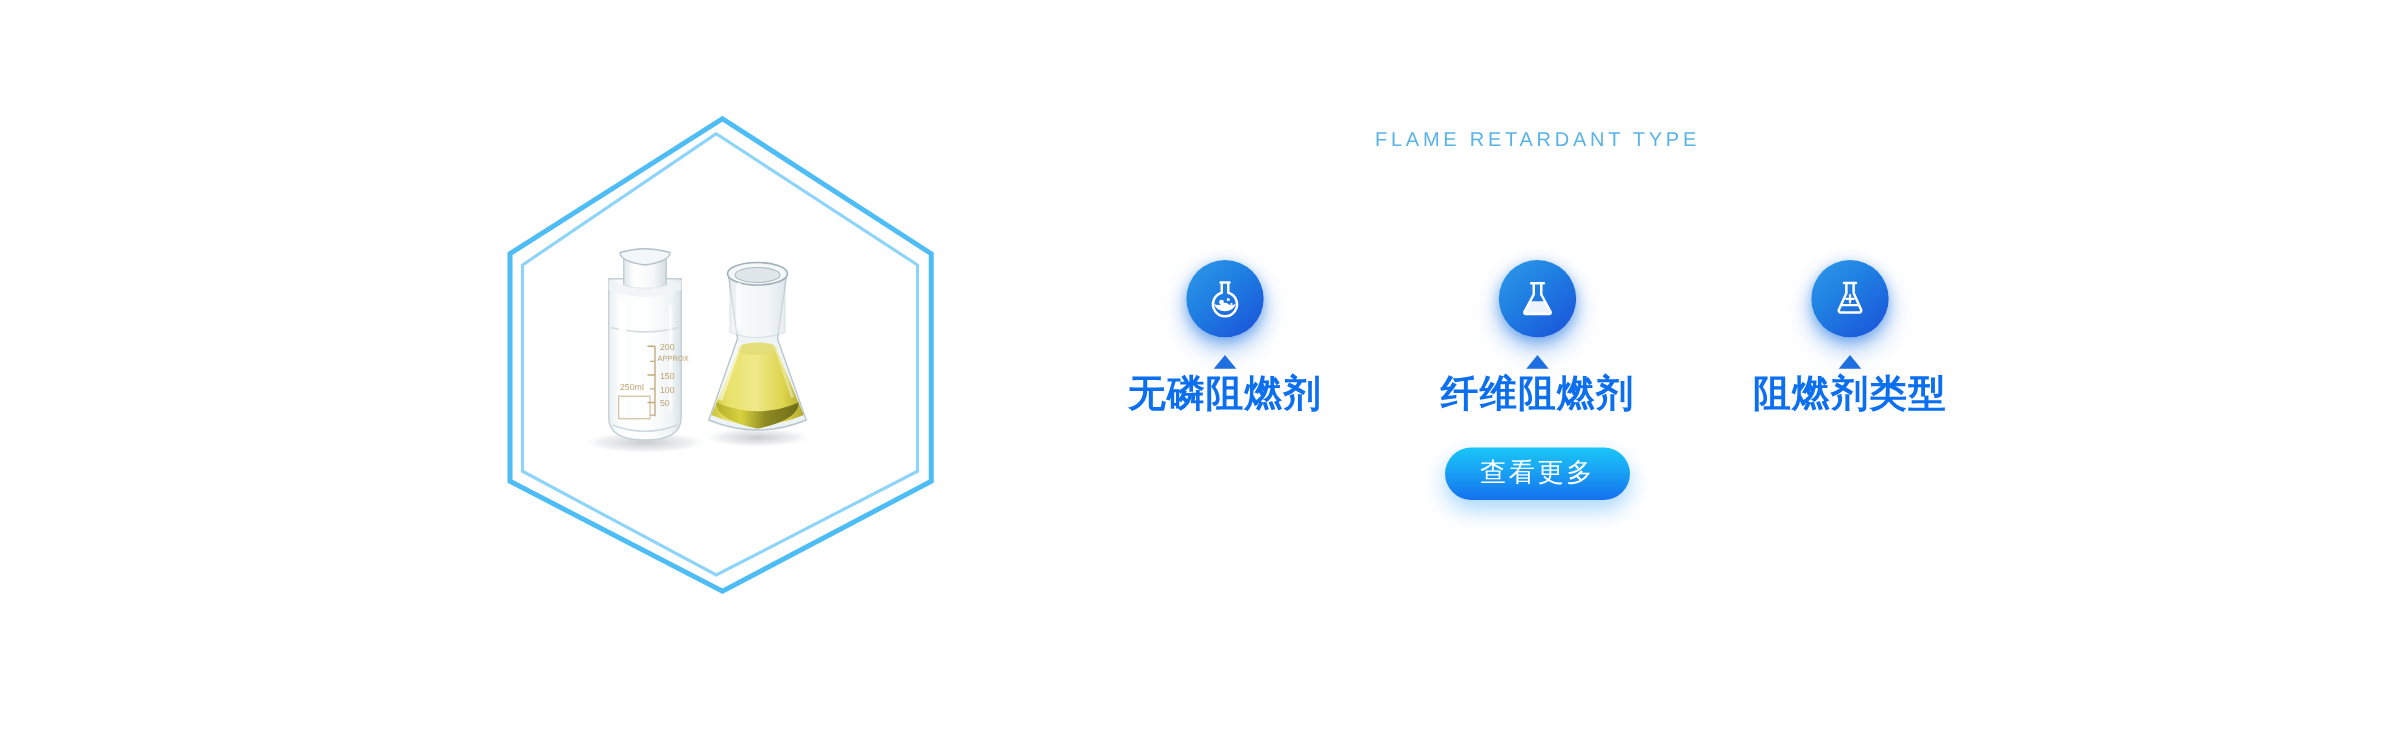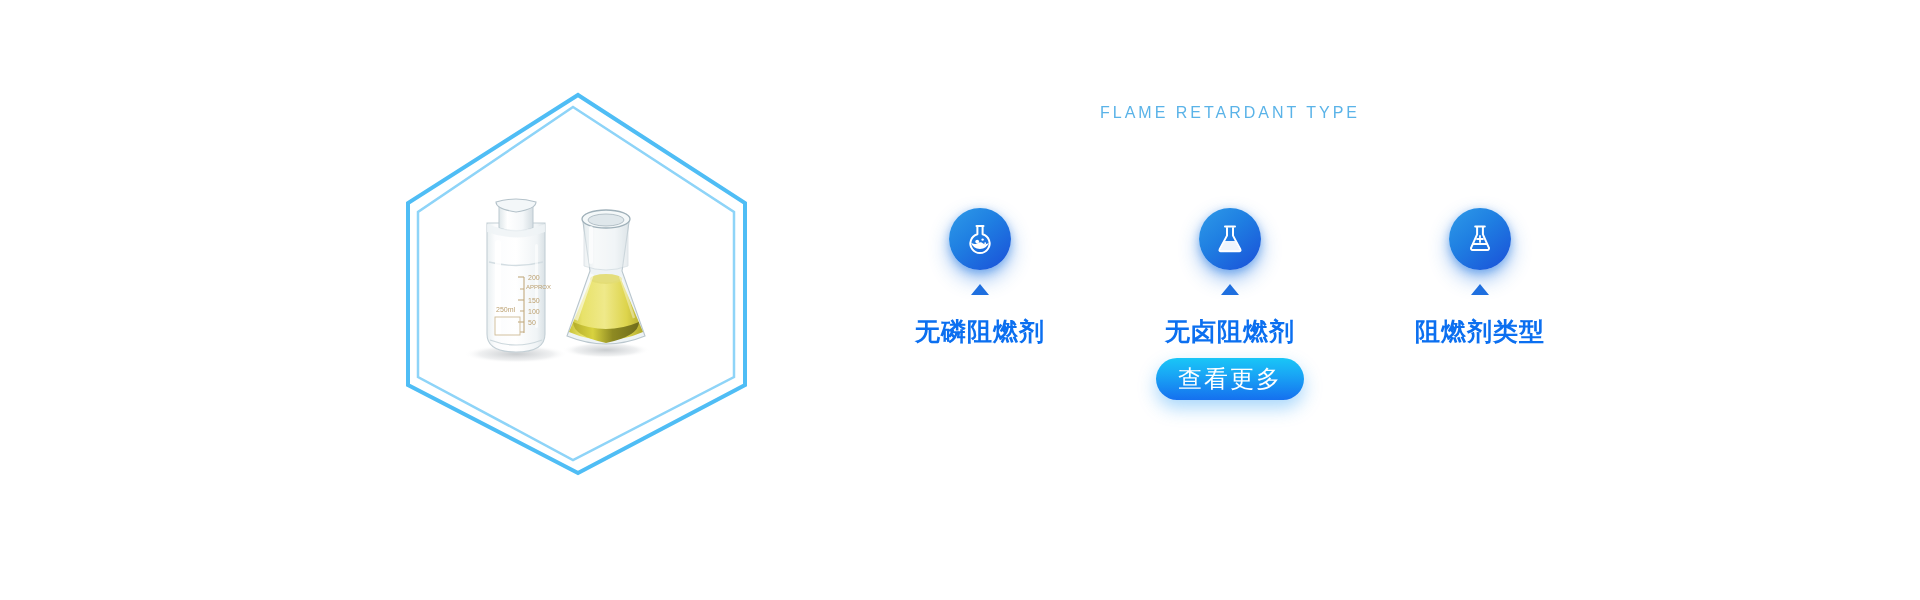--- a/index.html
+++ b/index.html
@@ -119,22 +119,21 @@
   .type-caret {
     width: 0;
     height: 0;
     border-left: 9px solid transparent;
     border-right: 9px solid transparent;
     border-bottom: 11px solid #1f6fe0;
     margin-top: 14px;
   }
 
   .type-label {
-    margin-top: 20px;
-    font-size: 25px;
+    font-size: 30px;
     font-weight: bold;
     color: #0b6ff0;
     letter-spacing: 1px;
     white-space: nowrap;
   }
 
   
   .cta-wrap {
     position: absolute;
     left: 0;
@@ -145,21 +144,21 @@
   .cta-button {
     display: inline-block;
     border: 0;
     padding: 0;
     width: 148px;
     height: 42px;
     line-height: 42px;
     border-radius: 21px;
     background: linear-gradient(180deg, #19c6f7 0%, #19a8f5 38%, #1570ef 100%);
     color: #ffffff;
-    font-size: 24px;
+    font-size: 21px;
     font-family: "Liberation Sans", "DejaVu Sans", sans-serif;
     letter-spacing: 2px;
     cursor: pointer;
     box-shadow: 0 8px 18px rgba(25,150,245,0.38);
   }
 </style>
 </head>
 <body>
 
 <div class="stage">
@@ -287,21 +286,21 @@
             <svg width="34" height="34" viewBox="0 0 34 34">
               <path d="M12 4.6 H22" stroke="#ffffff" stroke-width="2" stroke-linecap="round" fill="none"></path>
               <path d="M14 5.2 V13.6 L6.6 27.4 A1.2 1.2 0 0 0 7.7 29.2 H26.3
                        A1.2 1.2 0 0 0 27.4 27.4 L20 13.6 V5.2" stroke="#ffffff" stroke-width="2" fill="none" stroke-linejoin="round"></path>
               <path d="M11.6 19 L22.4 19 L27.2 28 A1 1 0 0 1 26.3 29.2 H7.7
                        A1 1 0 0 1 6.8 28 Z" fill="#ffffff" opacity="0.92"></path>
             </svg>
           </div>
         </div>
         <div class="type-caret"></div>
-        <div class="type-label">无卤阻燃剂</div>
+        <div class="type-label">纤维阻燃剂</div>
       </div>
 
       <div class="type-item">
         <div class="type-icon-wrap">
           <div class="type-icon">
             <svg width="34" height="34" viewBox="0 0 34 34">
               <path d="M12.2 4.4 H21.8" stroke="#ffffff" stroke-width="2" stroke-linecap="round" fill="none"></path>
               <path d="M14.1 5.0 V12.4 L8.2 25.6 A1.6 1.6 0 0 0 9.6 28.0 H24.4
                        A1.6 1.6 0 0 0 25.8 25.6 L19.9 12.4 V5.0" stroke="#ffffff" stroke-width="2" fill="none" stroke-linejoin="round"></path>
               <path d="M10.0 22.0 H24.0" stroke="#ffffff" stroke-width="1.8" stroke-linecap="round"></path>

